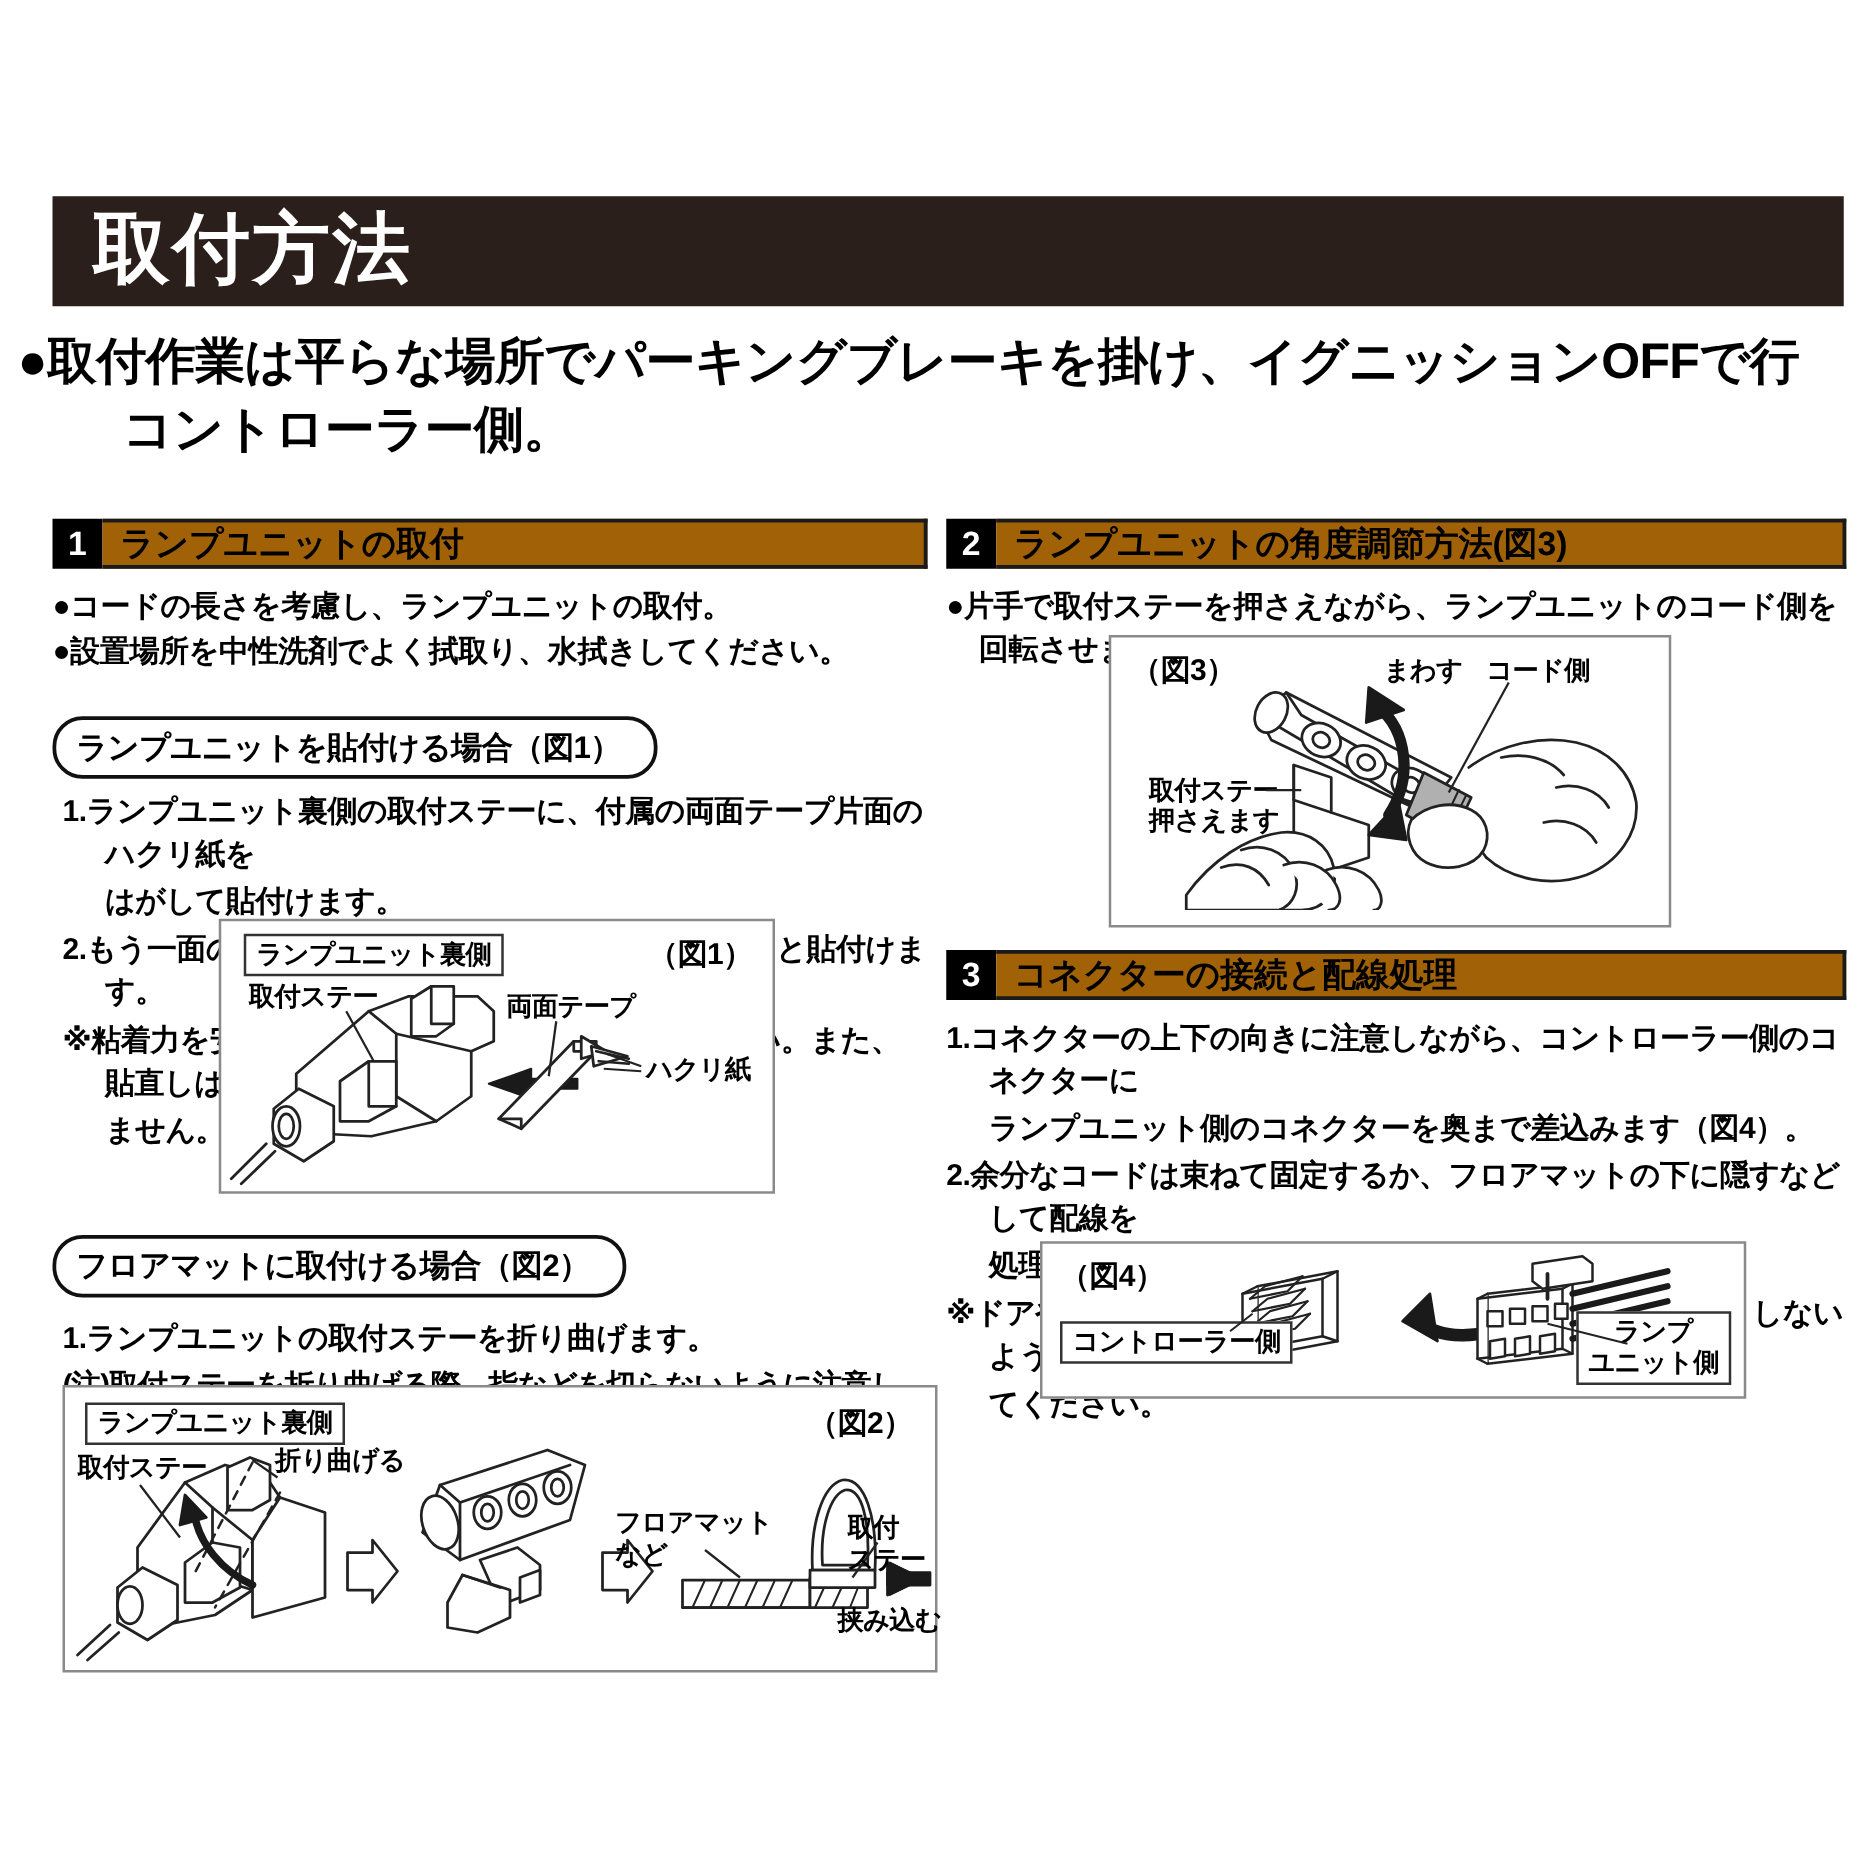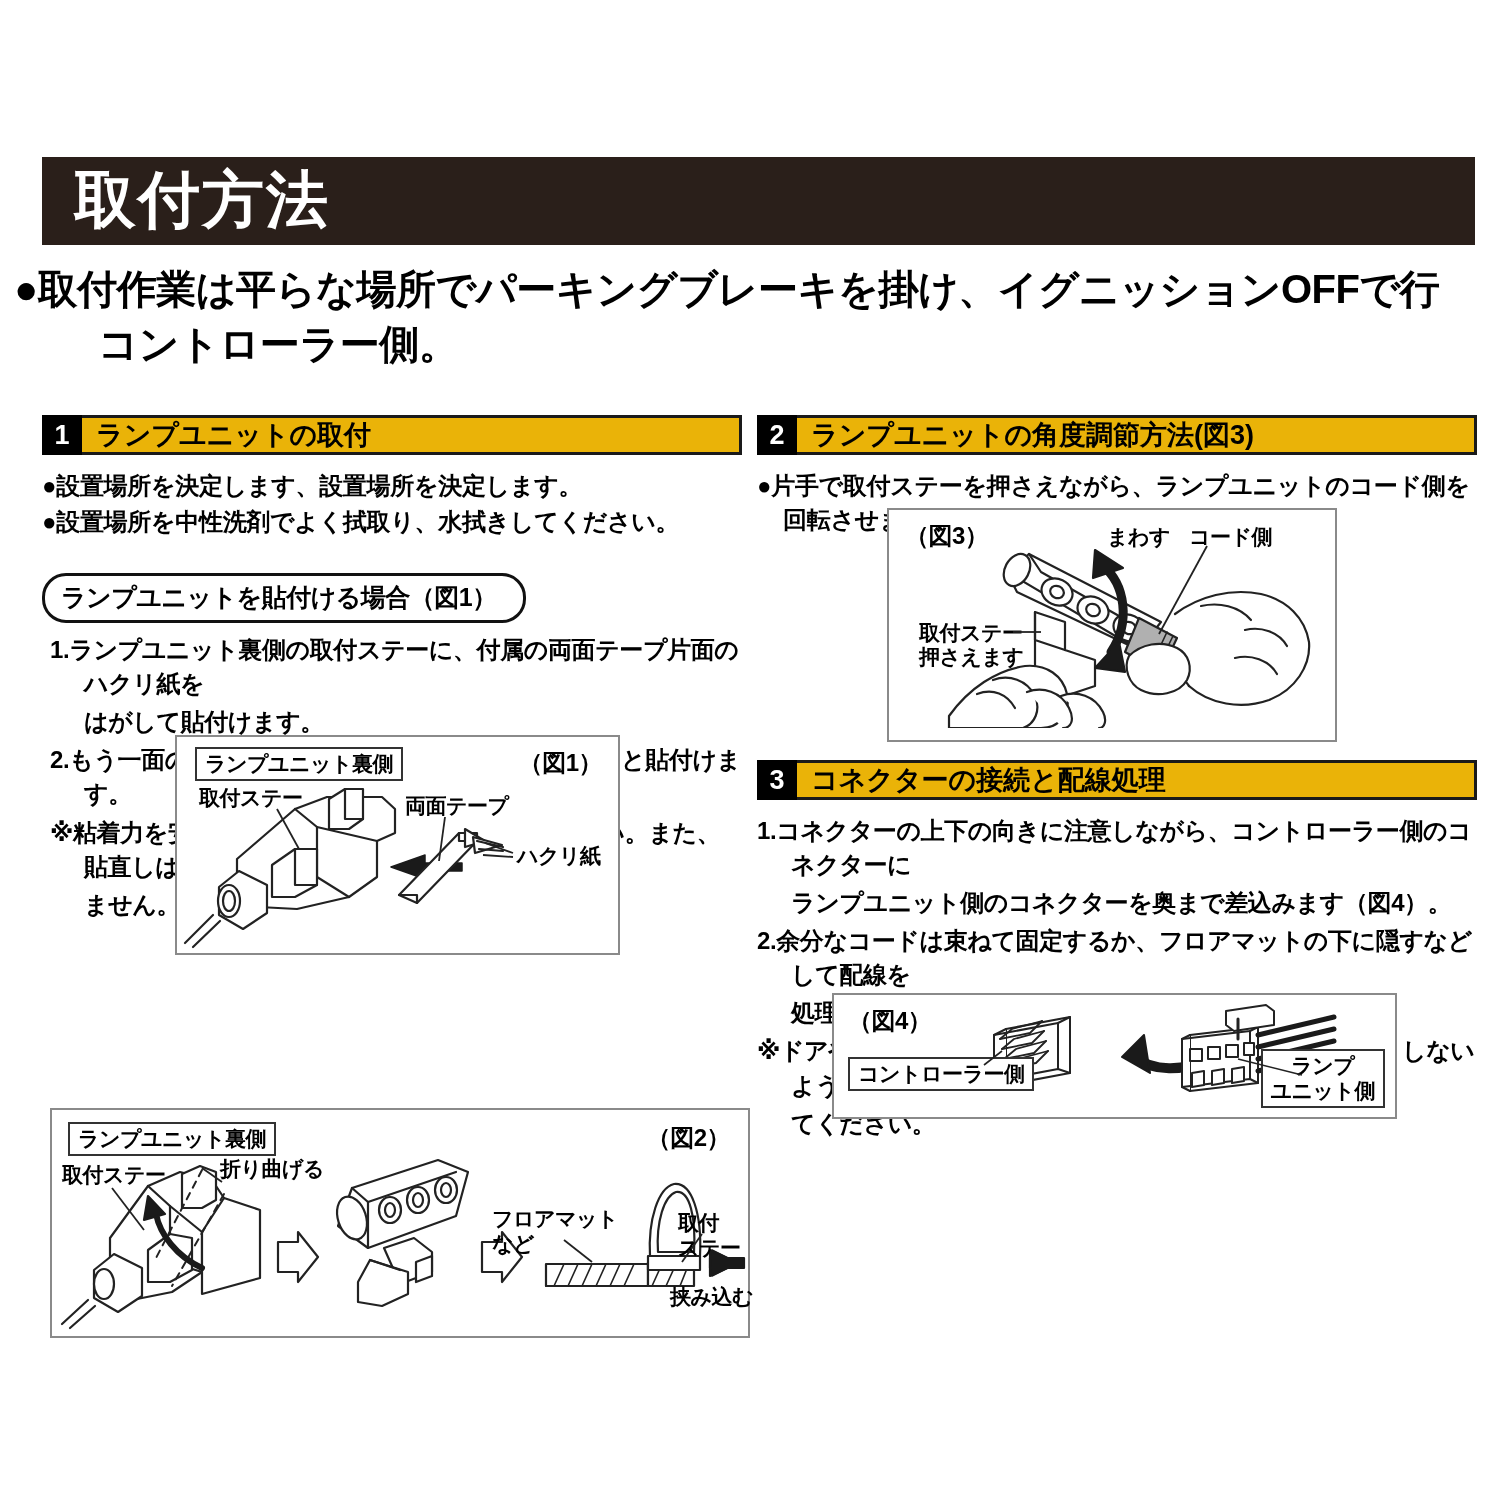--- a/index.html
+++ b/index.html
@@ -94,21 +94,21 @@
     font-weight: bold;
     display: flex;
     align-items: center;
     justify-content: center;
     flex: 0 0 auto;
   }
   .sec-title-box {
     flex: 1 1 auto;
     border: 3px solid #1a1a1a;
     border-left: none;
-    background: #eab308;
+    background: #a16207;
     display: flex;
     align-items: center;
     padding-left: 14px;
     font-size: 27px;
     font-weight: bold;
     letter-spacing: 0px;
     box-sizing: border-box;
   }
 
   
@@ -202,21 +202,21 @@
     <div class="hang">コントローラー側。</div>
   </div>
 
   <div class="col-left">
 
     <div class="sec-head">
       <div class="sec-num">1</div>
       <div class="sec-title-box">ランプユニットの取付</div>
     </div>
 
-    <div class="body-line bullet">●設置場所を決定します、設置場所を決定します。</div>
+    <div class="body-line bullet">●コードの長さを考慮し、ランプユニットの取付。</div>
     <div class="body-line bullet">●設置場所を中性洗剤でよく拭取り、水拭きしてください。</div>
 
     <div style="margin-top:16px;">
       <span class="pill">ランプユニットを貼付ける場合（図1）</span>
     </div>
 
     <div style="padding-left:8px;">
       <div class="step">
         <span class="num">1.</span><span>ランプユニット裏側の取付ステーに、付属の両面テープ片面のハクリ紙を</span>
       </div>
@@ -277,20 +277,32 @@
       <svg class="fig-svg" width="445" height="220" viewBox="0 0 445 220">
         <g stroke="#222" stroke-width="1.8" fill="none">
           <path d="M100 72 L122 112"></path>
           <path d="M268 80 L262 124"></path>
           <path d="M336 116 L308 106"></path>
           <path d="M336 120 L306 118"></path>
         </g>
       </svg>
     </div>
 
+    <div style="position:absolute; left:0px; top:555px; width:700px;">
+      <span class="pill">フロアマットに取付ける場合（図2）</span>
+      <div style="padding-left:8px; margin-top:6px;">
+        <div class="step">
+          <span class="num">1.</span><span>ランプユニットの取付ステーを折り曲げます。</span>
+        </div>
+        <div class="step strong-note">(注)取付ステーを折り曲げる際、指などを切らないように注意してください。</div>
+        <div class="step">
+          <span class="num">2.</span><span>フロアマットに挟み込んでください。</span>
+        </div>
+      </div>
+    </div>
 
     <div class="figbox" style="position:absolute; left:8px; top:693px; width:700px; height:230px;">
       <svg class="fig-svg" width="700" height="230" viewBox="0 0 700 230">
         <g fill="none" stroke="#222" stroke-width="2.2" stroke-linejoin="round" stroke-linecap="round">
 
           <path d="M58 128 L96 76 L128 62 L160 70 L172 88 L172 112 L150 122
                    L150 162 L120 182 L80 190 L58 172 Z" fill="#fff"></path>
           <path d="M96 76 L118 96 L150 122"></path>
           <path d="M118 96 L118 152 L150 162"></path>
           <path d="M130 64 L148 56 L164 62 L164 90 L150 98 L130 98 Z" fill="#fff"></path>

